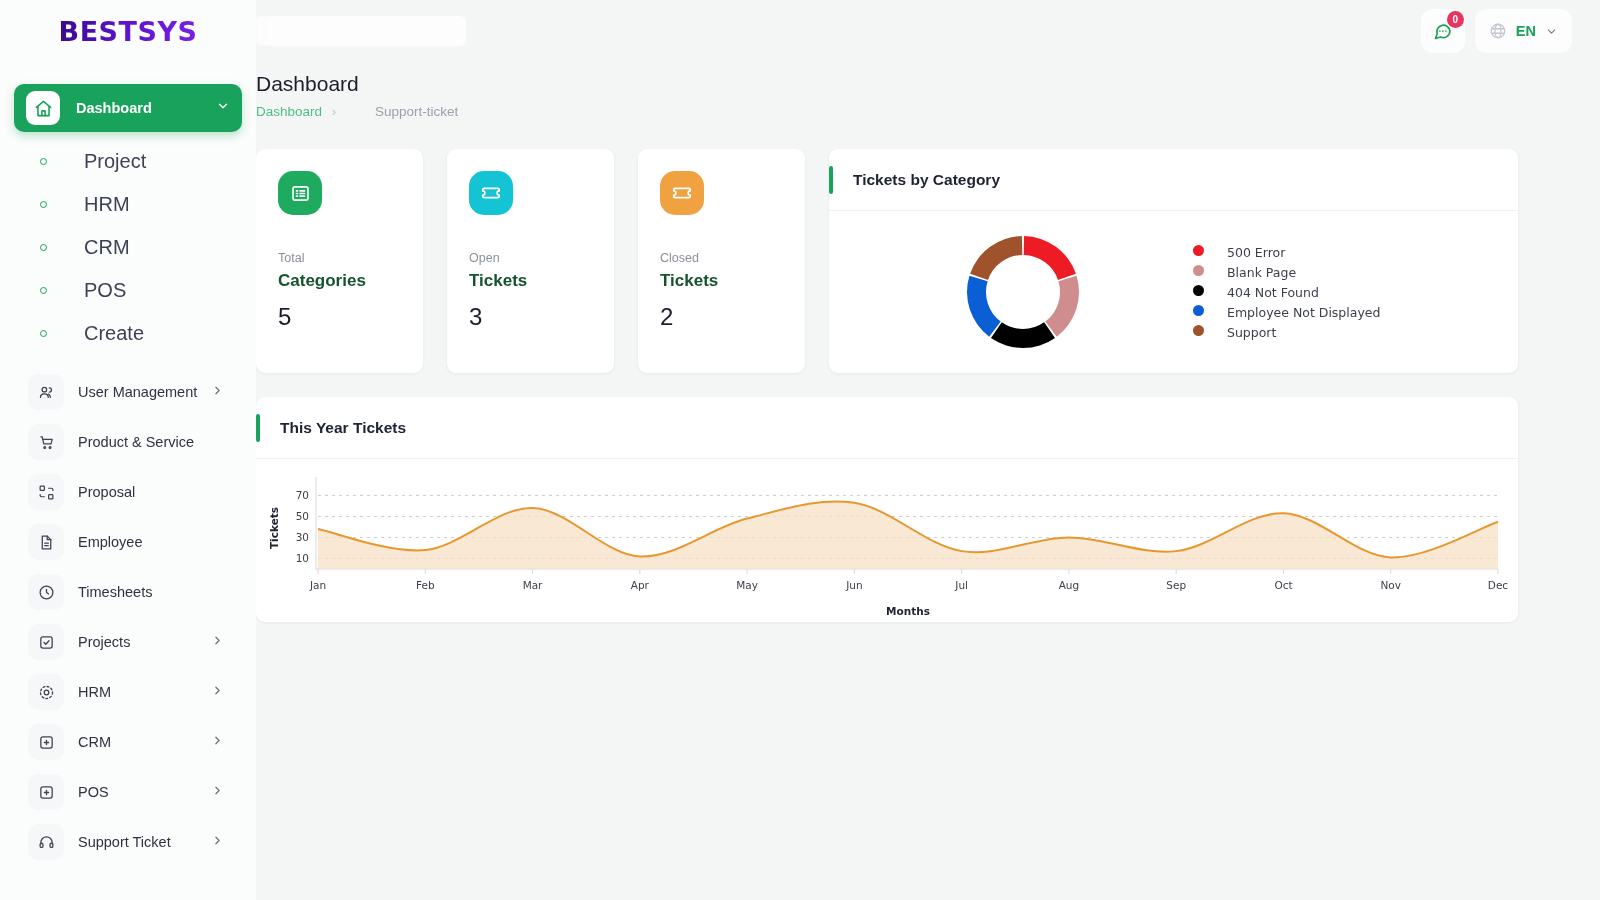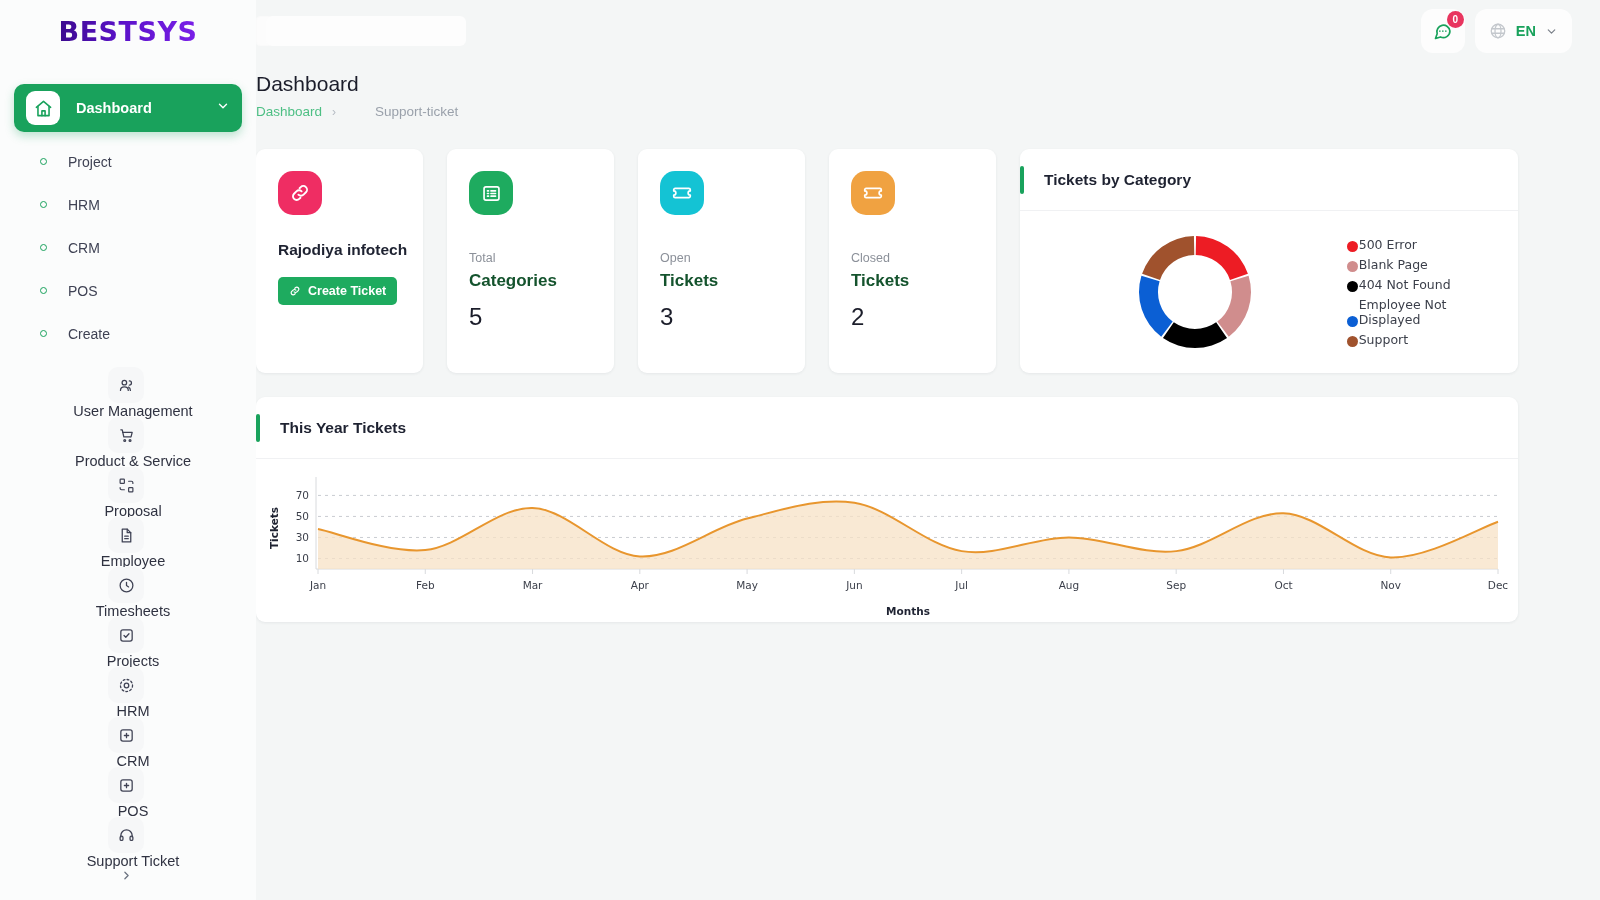--- a/index.html
+++ b/index.html
@@ -37,33 +37,32 @@
     width: 34px; height: 34px; border-radius: 9px; background: #fff;
     display: flex; align-items: center; justify-content: center;
     flex: 0 0 34px;
   }
   .nav-active .lbl { color: #fff; font-weight: bold; font-size: 14.5px; margin-left: 16px; flex: 1; }
   .nav-active .chev { color: #ffffff; }
 
   .subnav { padding: 8px 0 0 0; }
   .subitem {
     display: flex; align-items: center; height: 43px; padding-left: 26px;
-    font-size: 14px; color: #3f4254; cursor: pointer;
+    font-size: 20px; color: #3f4254; cursor: pointer; gap: 16px;
   }
   .subitem .dot {
     width: 7px; height: 7px; border-radius: 50%;
     border: 1.6px solid #19a25c; margin-right: 21px; flex: 0 0 7px;
   }
   .subitem.active { color: #19a25c; font-weight: bold; }
 
   .mainnav { margin-top: 12px; }
   .mainitem {
     display: flex; align-items: center; height: 50px; padding: 0 18px 0 14px;
     cursor: pointer;
-    flex-direction: column;
   }
   .mainitem .ico-box {
     width: 36px; height: 36px; border-radius: 10px; background: #f6f7f8;
     display: flex; align-items: center; justify-content: center; flex: 0 0 36px;
     color: #3f4254;
   }
   .mainitem .lbl { margin-left: 14px; font-size: 14.5px; color: #2f3241; flex: 1; }
   .mainitem .chev-r { color: #6b7280; font-size: 13px; }
 
   
@@ -133,21 +132,21 @@
     border-bottom: 1px solid #f0f1f3; position: relative;
   }
   .card-head::before {
     content: ""; position: absolute; left: 0px; top: 17px; width: 4px; height: 28px;
     background: #19a25c; border-radius: 2px;
   }
   .card-head .t { font-size: 15.5px; font-weight: bold; color: #1e2231; }
   .donut-body { display: flex; align-items: center; height: 162px; padding: 0 24px; }
   .donut-holder { width: 340px; display: flex; justify-content: center; }
   .legend { display: flex; flex-direction: column; gap: 5px; }
-  .legend-item { display: flex; align-items: flex-end; gap: 1px; font-size: 12.5px; color: #3b3f4a;
+  .legend-item { display: flex; align-items: flex-start; gap: 23px; font-size: 12.5px; color: #3b3f4a;
                  font-family: "DejaVu Sans", sans-serif; }
   .legend-swatch { width: 11px; height: 11px; border-radius: 50%; flex: 0 0 11px; }
 
   .area-card { margin-top: 24px; height: 225px; }
   .area-body { height: 162px; position: relative; }
 
   .axis-text { font-size: 10.5px; fill: #3b3f4a; font-family: "DejaVu Sans", sans-serif; }
   .axis-title { font-size: 10.5px; fill: #1e2231; font-weight: bold; font-family: "DejaVu Sans", sans-serif; }
 </style>
 </head>
@@ -382,36 +381,20 @@
         <div class="page-title">Dashboard</div>
         <div class="crumbs">
           <span class="crumb-link">Dashboard</span>
           <span class="crumb-sep">›</span>
           <span class="crumb-cur">Support-ticket</span>
         </div>
       </div>
 
       <div class="cards-row">
 
-        <div class="card stat-card first">
-          <div class="sq-icon" style="background:#ef2d63">
-            <svg width="22" height="22" viewBox="0 0 24 24" fill="none" stroke="#fff" stroke-width="2" stroke-linecap="round" stroke-linejoin="round">
-              <path d="M10.2 13.8a4 4 0 005.7 0l2.6-2.6a4 4 0 10-5.7-5.7l-1.3 1.3"></path>
-              <path d="M13.8 10.2a4 4 0 00-5.7 0l-2.6 2.6a4 4 0 105.7 5.7l1.3-1.3"></path>
-            </svg>
-          </div>
-          <div class="stat-org">Rajodiya infotech</div>
-          <div class="create-btn">
-            <svg width="12" height="12" viewBox="0 0 24 24" fill="none" stroke="#fff" stroke-width="2.4" stroke-linecap="round" stroke-linejoin="round">
-              <path d="M10.2 13.8a4 4 0 005.7 0l2.6-2.6a4 4 0 10-5.7-5.7l-1.3 1.3"></path>
-              <path d="M13.8 10.2a4 4 0 00-5.7 0l-2.6 2.6a4 4 0 105.7 5.7l1.3-1.3"></path>
-            </svg>
-            <span>Create Ticket</span>
-          </div>
-        </div>
 
         <div class="card stat-card">
           <div class="sq-icon" style="background:#1eab5f">
             <svg width="21" height="21" viewBox="0 0 24 24" fill="none" stroke="#fff" stroke-width="1.9" stroke-linecap="round" stroke-linejoin="round">
               <rect x="3.5" y="4.5" width="17" height="15" rx="2.2"></rect>
               <path d="M7.4 9h1.2M7.4 12h1.2M7.4 15h1.2"></path>
               <path d="M11.4 9h5.2M11.4 12h5.2M11.4 15h5.2"></path>
             </svg>
           </div>
           <div class="stat-sub">Total</div>

